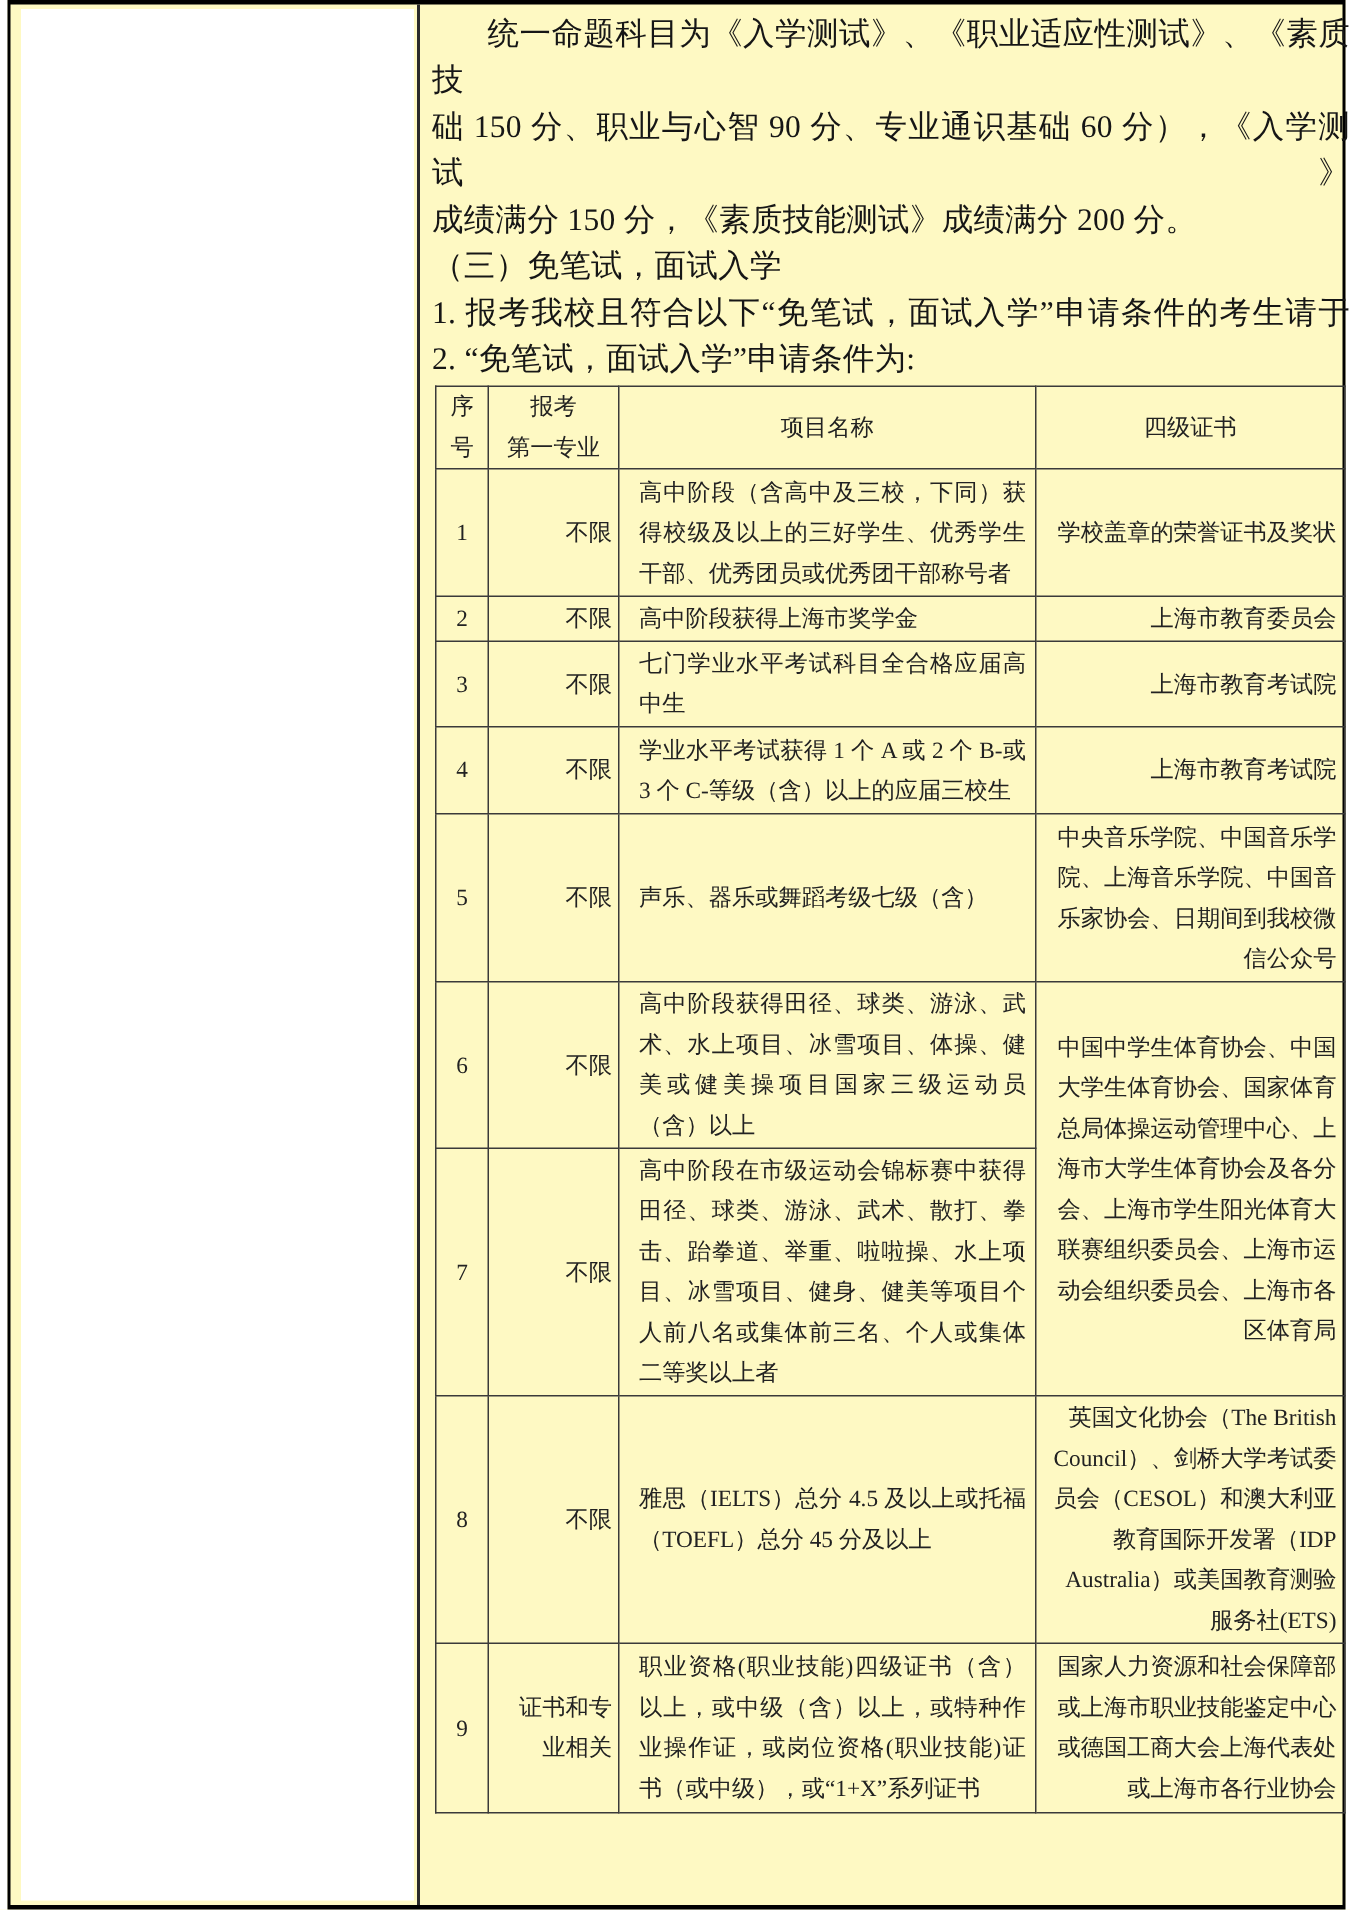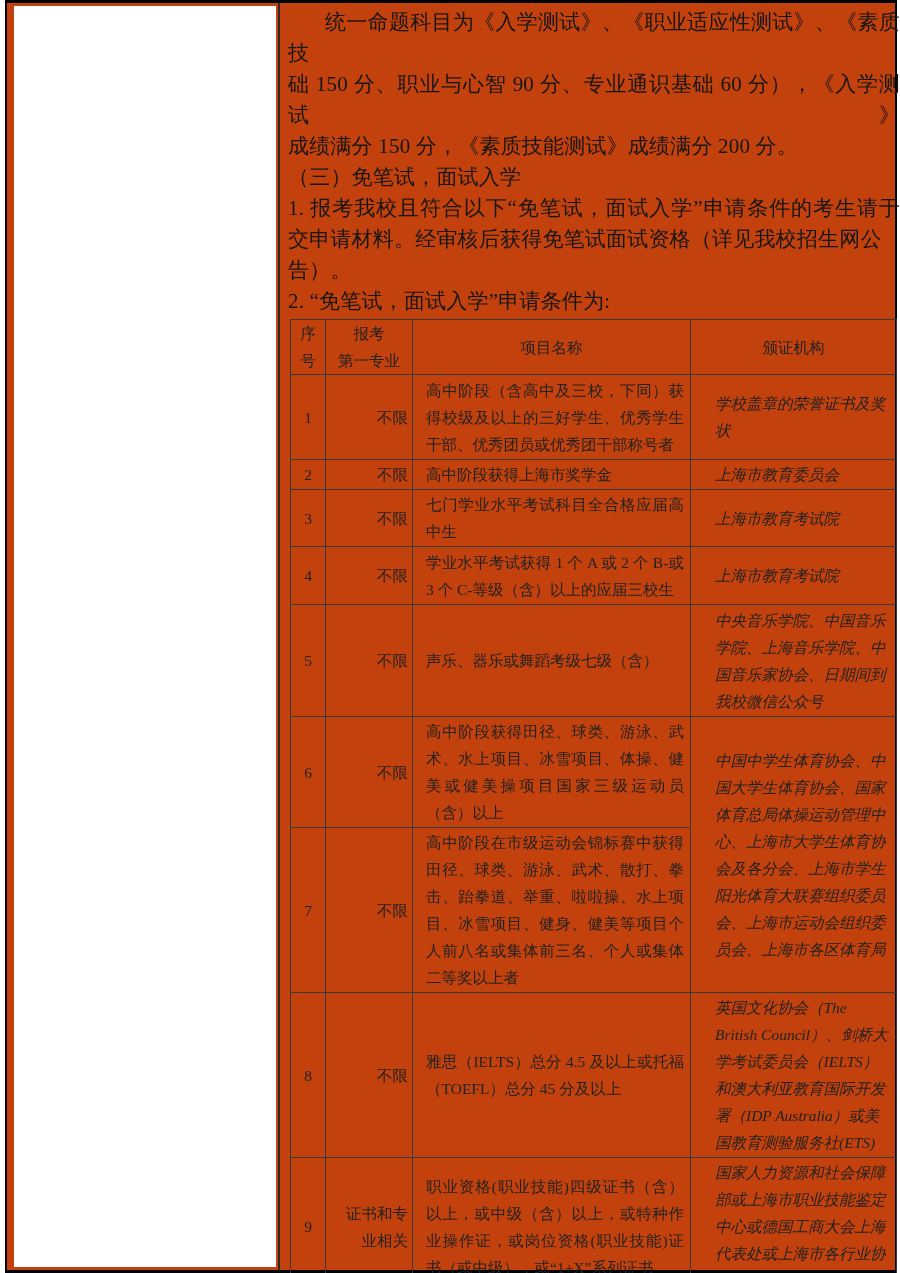--- a/index.html
+++ b/index.html
@@ -5,21 +5,21 @@
   * { margin:0; padding:0; box-sizing:border-box; }
   html,body { width:900px; height:1273px; background:#fff; }
   body { font-family:"Liberation Serif","DejaVu Serif",serif; color:#1c1c1c; position:relative; overflow:hidden; }
 
   .page-frame {
     position:absolute; left:5px; top:0; right:3px; bottom:0;
     border-top:3px solid #000;
     border-bottom:3px solid #000;
     border-left:2px solid #000;
     border-right:2px solid #000;
-    background:#c2410c;
+    background:#fef9c3;
   }
   .v-divider {
     position:absolute; left:271px; top:0; bottom:0; width:2px; background:#2a2a2a;
   }
   .left-col {
     position:absolute; left:7px; top:3px; width:262px; bottom:3px; background:#fff;
   }
   .content {
     position:absolute; left:274px; top:3px; width:619px; bottom:3px;
   }
@@ -44,21 +44,21 @@
   }
   col.c-no { width:35px; }
   col.c-major { width:87px; }
   col.c-project { width:278px; }
   col.c-issuer { width:206px; }
 
   th.hdr { text-align:center; white-space:pre-line; line-height:24px; }
   td.no { text-align:center; }
   td.major { text-align:right; padding:1px 4px 1px 12px; white-space:normal; }
   td.project { text-align:left; padding:1px 6px 1px 13px; text-align:justify; }
-  td.issuer { text-align:left; padding:1px 5px 1px 24px;font-style:italic; }
+  td.issuer { text-align:right; padding:1px 5px 1px 6px; }
 
   tr.h-row   { height:55px; }
   tr.r-1  { height:85px; }
   tr.r-2  { height:30px; }
   tr.r-3  { height:52px; }
   tr.r-4  { height:58px; }
   tr.r-5  { height:112px; }
   tr.r-6  { height:108px; }
   tr.r-7  { height:158px; }
   tr.r-8  { height:161px; }
@@ -72,39 +72,38 @@
   <div class="v-divider"></div>
 
   <div class="content">
 
     <div class="intro">
       <div class="line just indent">统一命题科目为《入学测试》、《职业适应性测试》、《素质技</div>
       <div class="line just">础 150 分、职业与心智 90 分、专业通识基础 60 分），《入学测试》</div>
       <div class="line">成绩满分 150 分，《素质技能测试》成绩满分 200 分。</div>
       <div class="line">（三）免笔试，面试入学</div>
       <div class="line just">1. 报考我校且符合以下“免笔试，面试入学”申请条件的考生请于</div>
-      <div class="line">交申请材料。经审核后获得免笔试面试资格（详见我校招生网公告）。</div>
       <div class="line">2.  “免笔试，面试入学”申请条件为:</div>
     </div>
 
     <table class="cond">
       <colgroup>
         <col class="c-no">
           <col class="c-major">
           <col class="c-project">
           <col class="c-issuer">
       </colgroup>
       <thead>
         <tr class="h-row">
           <th class="hdr">序
 号</th>
           <th class="hdr">报考
 第一专业</th>
           <th class="hdr">项目名称</th>
-          <th class="hdr">颁证机构</th>
+          <th class="hdr">四级证书</th>
         </tr>
       </thead>
       <tbody>
         <tr class="r-1">
           <td class="no">1</td>
           <td class="major">不限</td>
           <td class="project">高中阶段（含高中及三校，下同）获得校级及以上的三好学生、优秀学生干部、优秀团员或优秀团干部称号者</td>
           <td class="issuer">学校盖章的荣誉证书及奖状</td>
         </tr>
         <tr class="r-2">
@@ -139,21 +138,21 @@
         </tr>
         <tr class="r-7">
           <td class="no">7</td>
           <td class="major">不限</td>
           <td class="project">高中阶段在市级运动会锦标赛中获得田径、球类、游泳、武术、散打、拳击、跆拳道、举重、啦啦操、水上项目、冰雪项目、健身、健美等项目个人前八名或集体前三名、个人或集体二等奖以上者</td>
         </tr>
         <tr class="r-8">
           <td class="no">8</td>
           <td class="major">不限</td>
           <td class="project">雅思（IELTS）总分 4.5 及以上或托福（TOEFL）总分 45 分及以上</td>
-          <td class="issuer">英国文化协会（The British Council）、剑桥大学考试委员会（IELTS）和澳大利亚教育国际开发署（IDP Australia）或美国教育测验服务社(ETS)</td>
+          <td class="issuer">英国文化协会（The British Council）、剑桥大学考试委员会（CESOL）和澳大利亚教育国际开发署（IDP Australia）或美国教育测验服务社(ETS)</td>
         </tr>
         <tr class="r-9">
           <td class="no">9</td>
           <td class="major">证书和专业相关</td>
           <td class="project">职业资格(职业技能)四级证书（含）以上，或中级（含）以上，或特种作业操作证，或岗位资格(职业技能)证书（或中级），或“1+X”系列证书</td>
           <td class="issuer">国家人力资源和社会保障部或上海市职业技能鉴定中心或德国工商大会上海代表处或上海市各行业协会</td>
         </tr>
 
       </tbody>
     </table>

